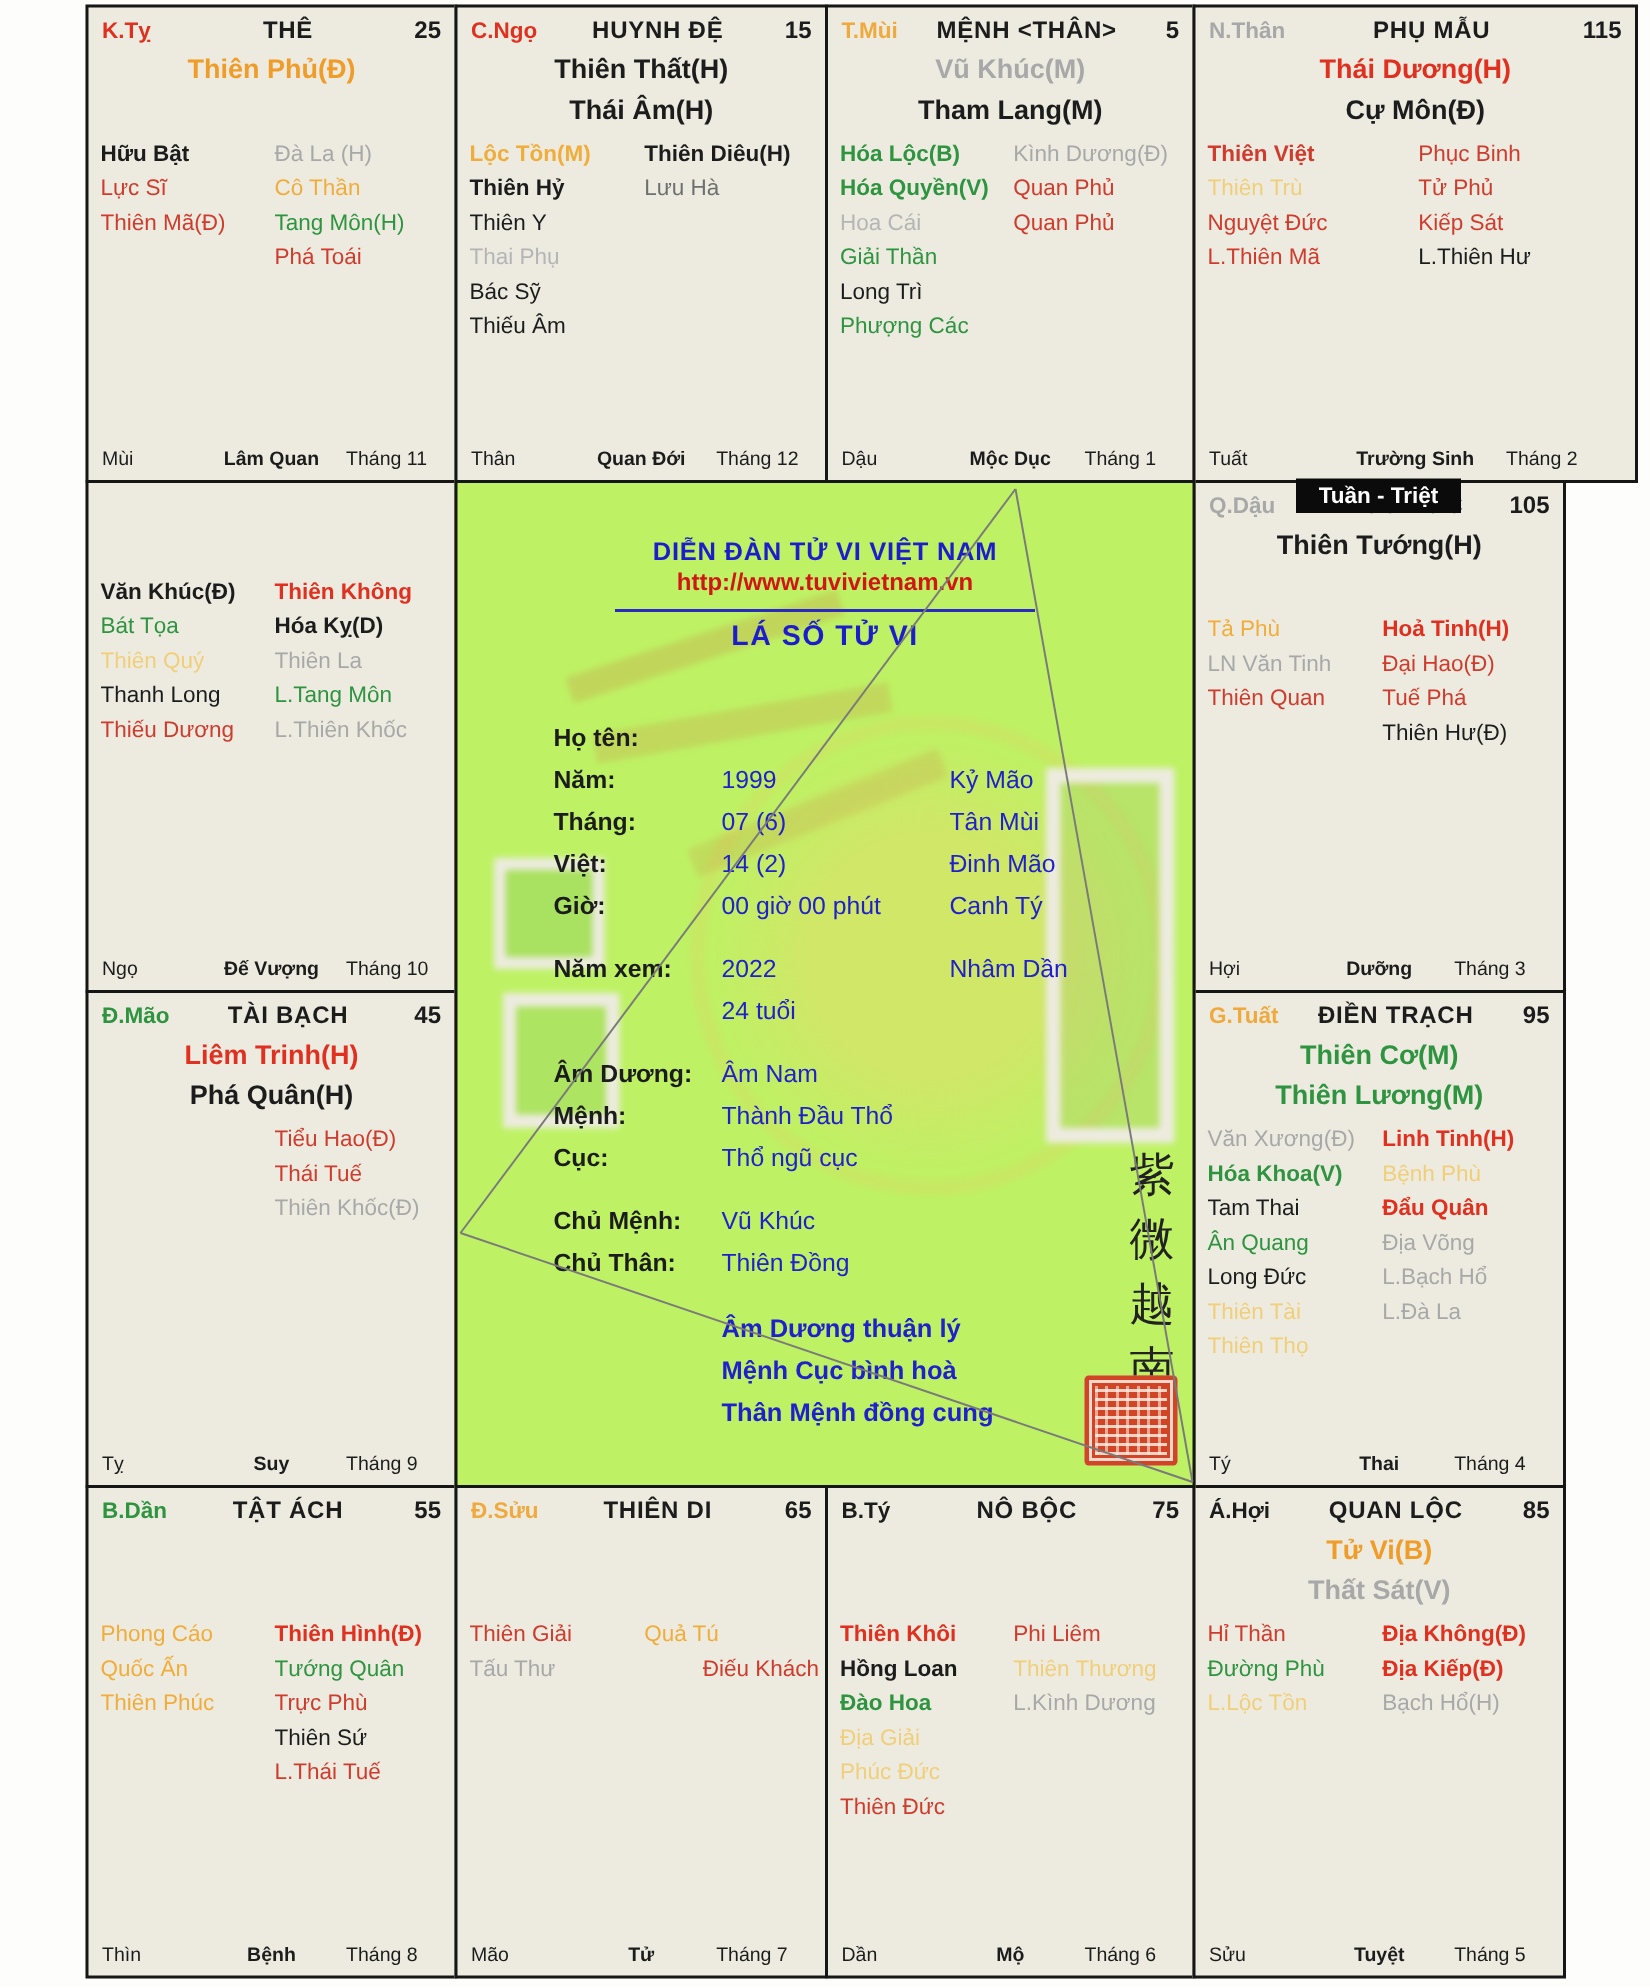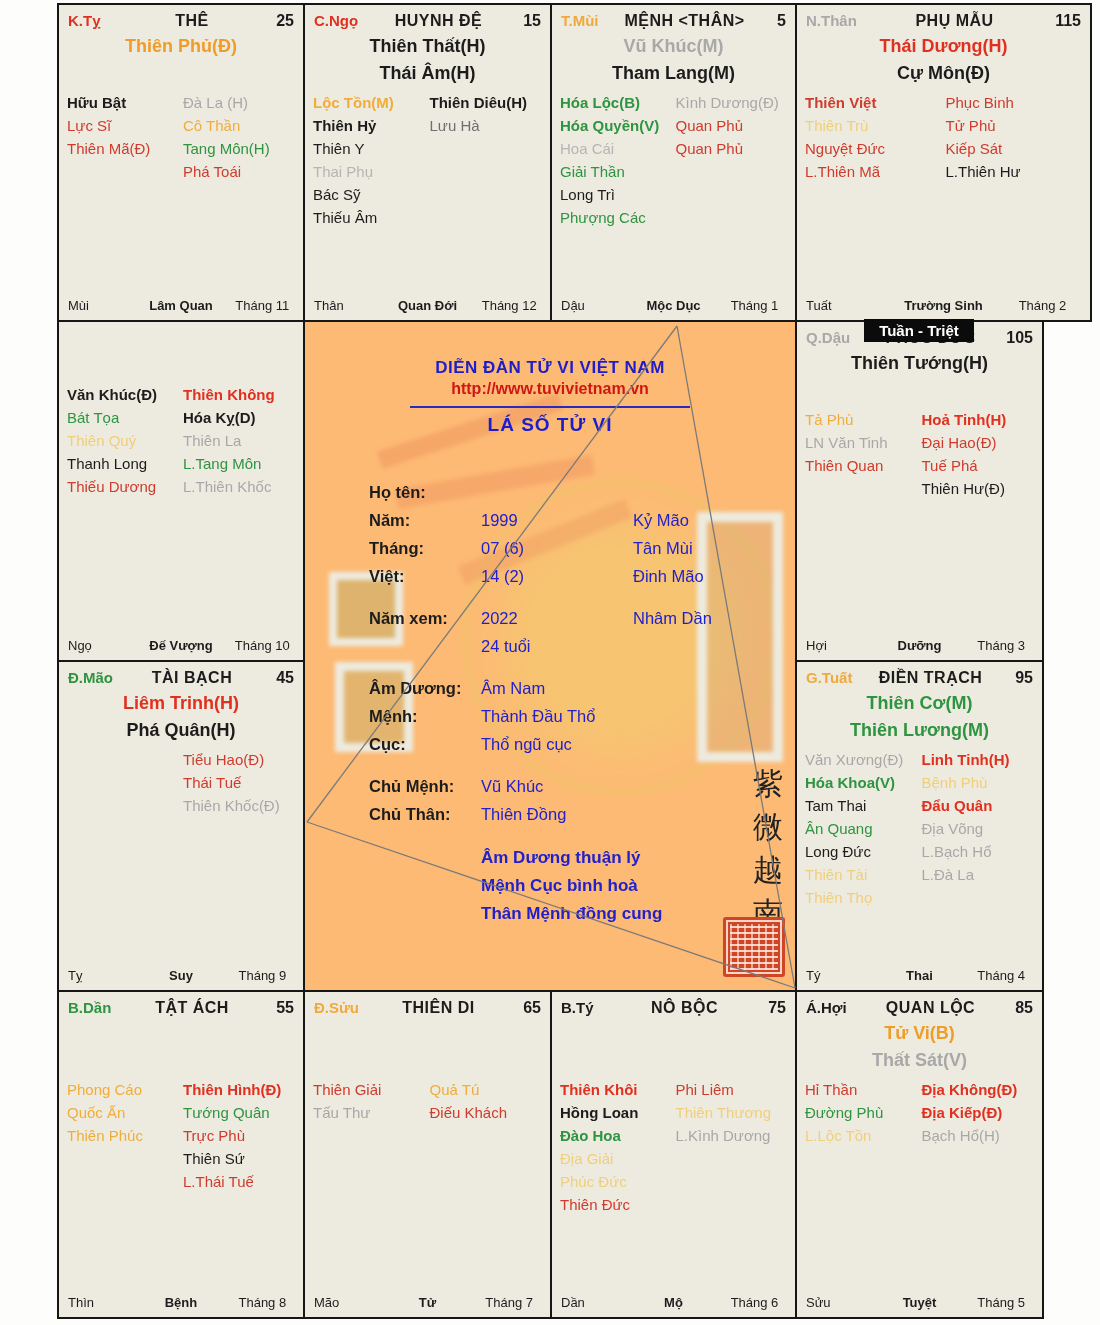--- a/index.html
+++ b/index.html
@@ -11,38 +11,38 @@
   .pname{flex:1;text-align:center;font-weight:bold;font-size:16px;letter-spacing:.5px;}
   .pnum{width:40px;text-align:right;font-weight:bold;font-size:16px;}
   .main-stars{min-height:58px;text-align:center;font-weight:bold;font-size:18px;line-height:27px;padding-top:3px;}
   .star-cols{display:flex;padding:0 4px 0 8px;}
   .scol{width:50%;font-size:15px;line-height:23px;}
   .scol .star{white-space:nowrap;}
   .star.b{font-weight:bold;}
   .cell-footer{position:absolute;left:9px;right:9px;bottom:7px;display:flex;font-size:13px;}
   .branch{width:28%;text-align:left;}
   .stage{width:44%;text-align:center;font-weight:bold;}
-  .month{width:28%;text-align:center;}
+  .month{width:28%;text-align:left;}
 
   
   .pos-the{left:57px;top:3px;width:248px;height:319px;}
   .pos-huynhde{left:303px;top:3px;width:249px;height:319px;}
   .pos-menh{left:550px;top:3px;width:247px;height:319px;}
   .pos-phumau{left:795px;top:3px;width:297px;height:319px;}
   .pos-tutuc{left:57px;top:320px;width:248px;height:342px;}
   .pos-phucduc{left:795px;top:320px;width:249px;height:342px;}
   .pos-taibach{left:57px;top:660px;width:248px;height:332px;}
   .pos-dientrach{left:795px;top:660px;width:249px;height:332px;}
   .pos-tatach{left:57px;top:990px;width:248px;height:329px;}
   .pos-thiendi{left:303px;top:990px;width:249px;height:329px;}
   .pos-noboc{left:550px;top:990px;width:247px;height:329px;}
   .pos-quanloc{left:795px;top:990px;width:249px;height:329px;}
 
   
-  #center{position:absolute;left:303px;top:320px;width:494px;height:672px;background:#fdba74;
+  #center{position:absolute;left:303px;top:320px;width:494px;height:672px;background:#bef264;
           border:2px solid #161616;box-sizing:border-box;overflow:hidden;}
   .c-forum{margin-top:36px;text-align:center;font-weight:bold;font-size:17px;color:#1d1dcb;letter-spacing:.5px;position:relative;z-index:2;}
   .c-url{text-align:center;font-weight:bold;font-size:16px;color:#d11616;margin-top:2px;position:relative;z-index:2;}
   .c-divider{width:280px;margin:8px auto 6px auto;border-top:2px solid #2a2ac0;position:relative;z-index:2;}
   .c-title{text-align:center;font-weight:bold;font-size:19px;color:#1d1dcb;letter-spacing:1px;position:relative;z-index:2;}
   #fields{margin-top:42px;position:relative;z-index:2;}
   .f-row{display:flex;padding-left:64px;font-size:16.5px;line-height:28px;}
   .f-row.gap{margin-top:14px;}
   .f-label{width:112px;font-weight:bold;color:#1c1c1c;}
   .f-value{width:152px;color:#2121cc;}
@@ -349,21 +349,21 @@
       <span class="pnum">65</span>
     </div>
     <div class="main-stars"></div>
     <div class="star-cols">
       <div class="scol">
           <div class="star" style="color: rgb(207, 59, 45);">Thiên Giải</div>
           <div class="star" style="color: rgb(168, 168, 168);">Tấu Thư</div>
         </div>
       <div class="scol">
           <div class="star" style="color: rgb(240, 173, 60);">Quả Tú</div>
-          <div class="star" style="color: rgb(207, 59, 45);">Điếu Khách</div>
+          <div class="star" style="color: rgb(207, 59, 45); text-align: right;">Điếu Khách</div>
         </div>
     </div>
     <div class="cell-footer">
       <span class="branch">Mão</span>
       <span class="stage">Tử</span>
       <span class="month">Tháng 7</span>
     </div>
   </div>
 
   <div class="cell pos-noboc">
@@ -451,20 +451,25 @@
         <div class="f-row">
           <span class="f-label">Tháng:</span>
           <span class="f-value">07 (6)</span>
           <span class="f-extra">Tân Mùi</span>
         </div>
         <div class="f-row">
           <span class="f-label">Việt:</span>
           <span class="f-value">14 (2)</span>
           <span class="f-extra">Đinh Mão</span>
         </div>
+        <div class="f-row">
+          <span class="f-label">Giờ:</span>
+          <span class="f-value">00 giờ 00 phút</span>
+          <span class="f-extra">Canh Tý</span>
+        </div>
         <div class="f-row gap">
           <span class="f-label">Năm xem:</span>
           <span class="f-value">2022</span>
           <span class="f-extra">Nhâm Dần</span>
         </div>
         <div class="f-row">
           <span class="f-label"></span>
           <span class="f-value">24 tuổi</span>
           <span class="f-extra"></span>
         </div>

